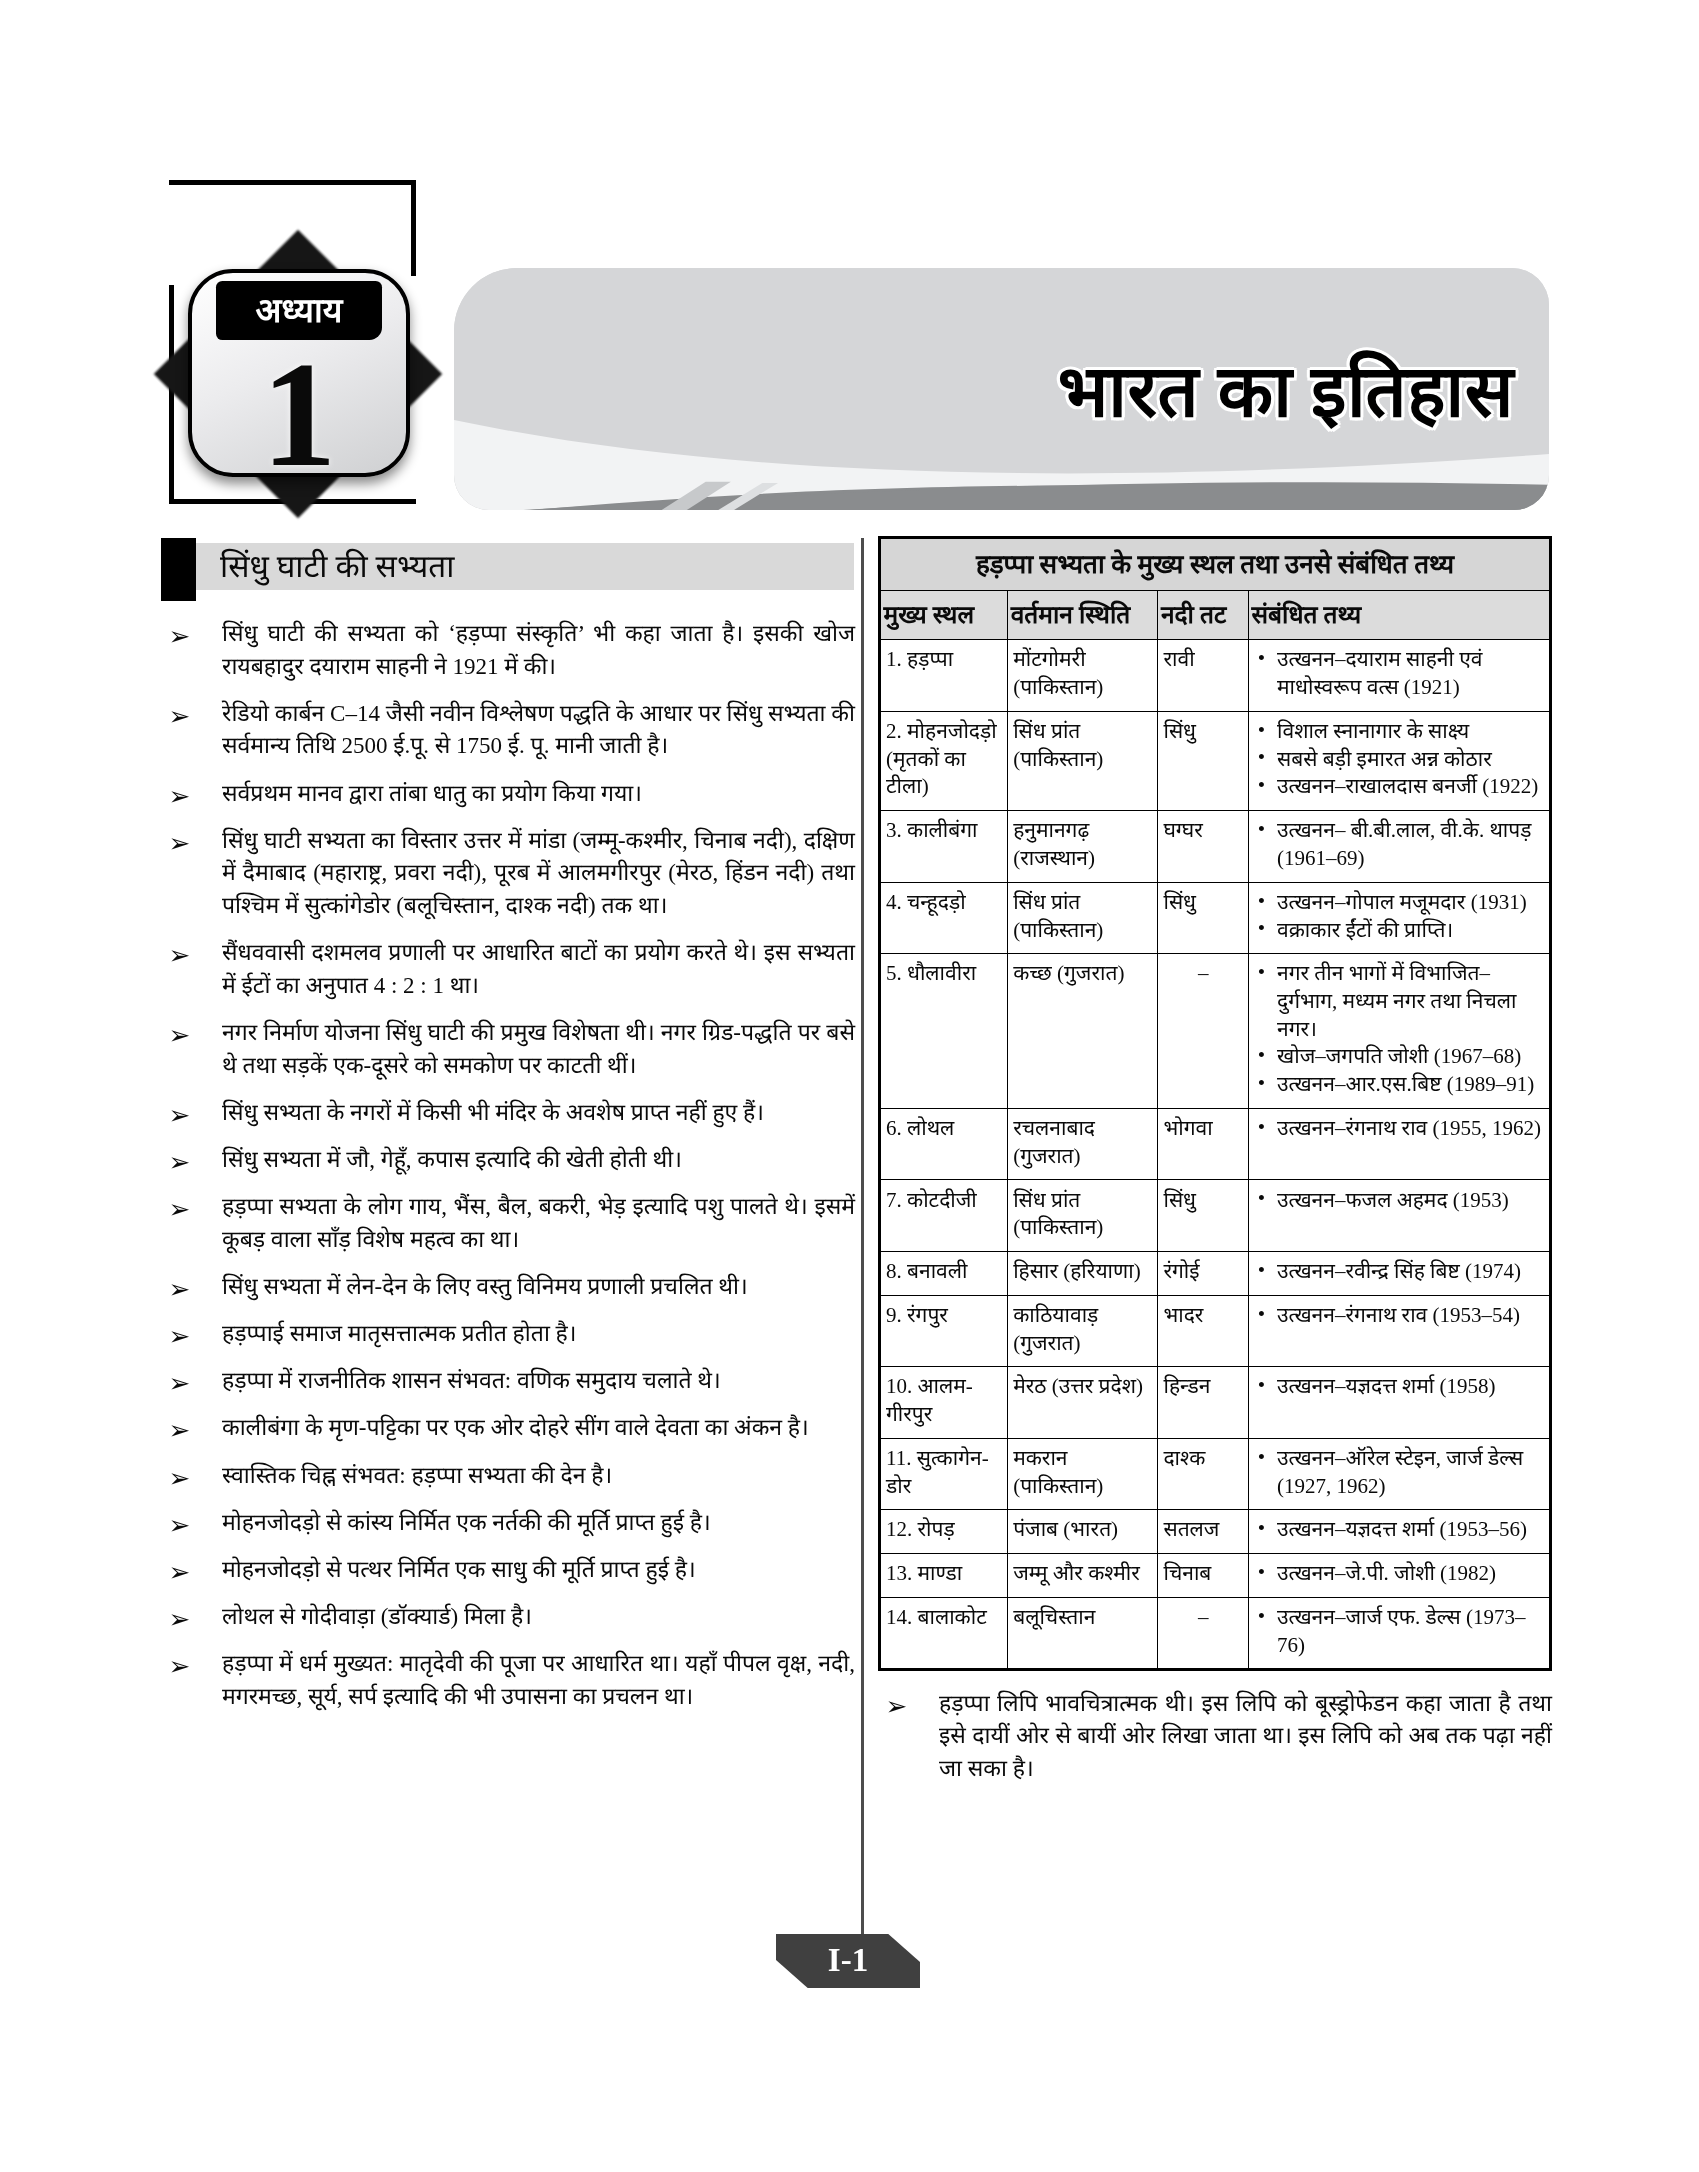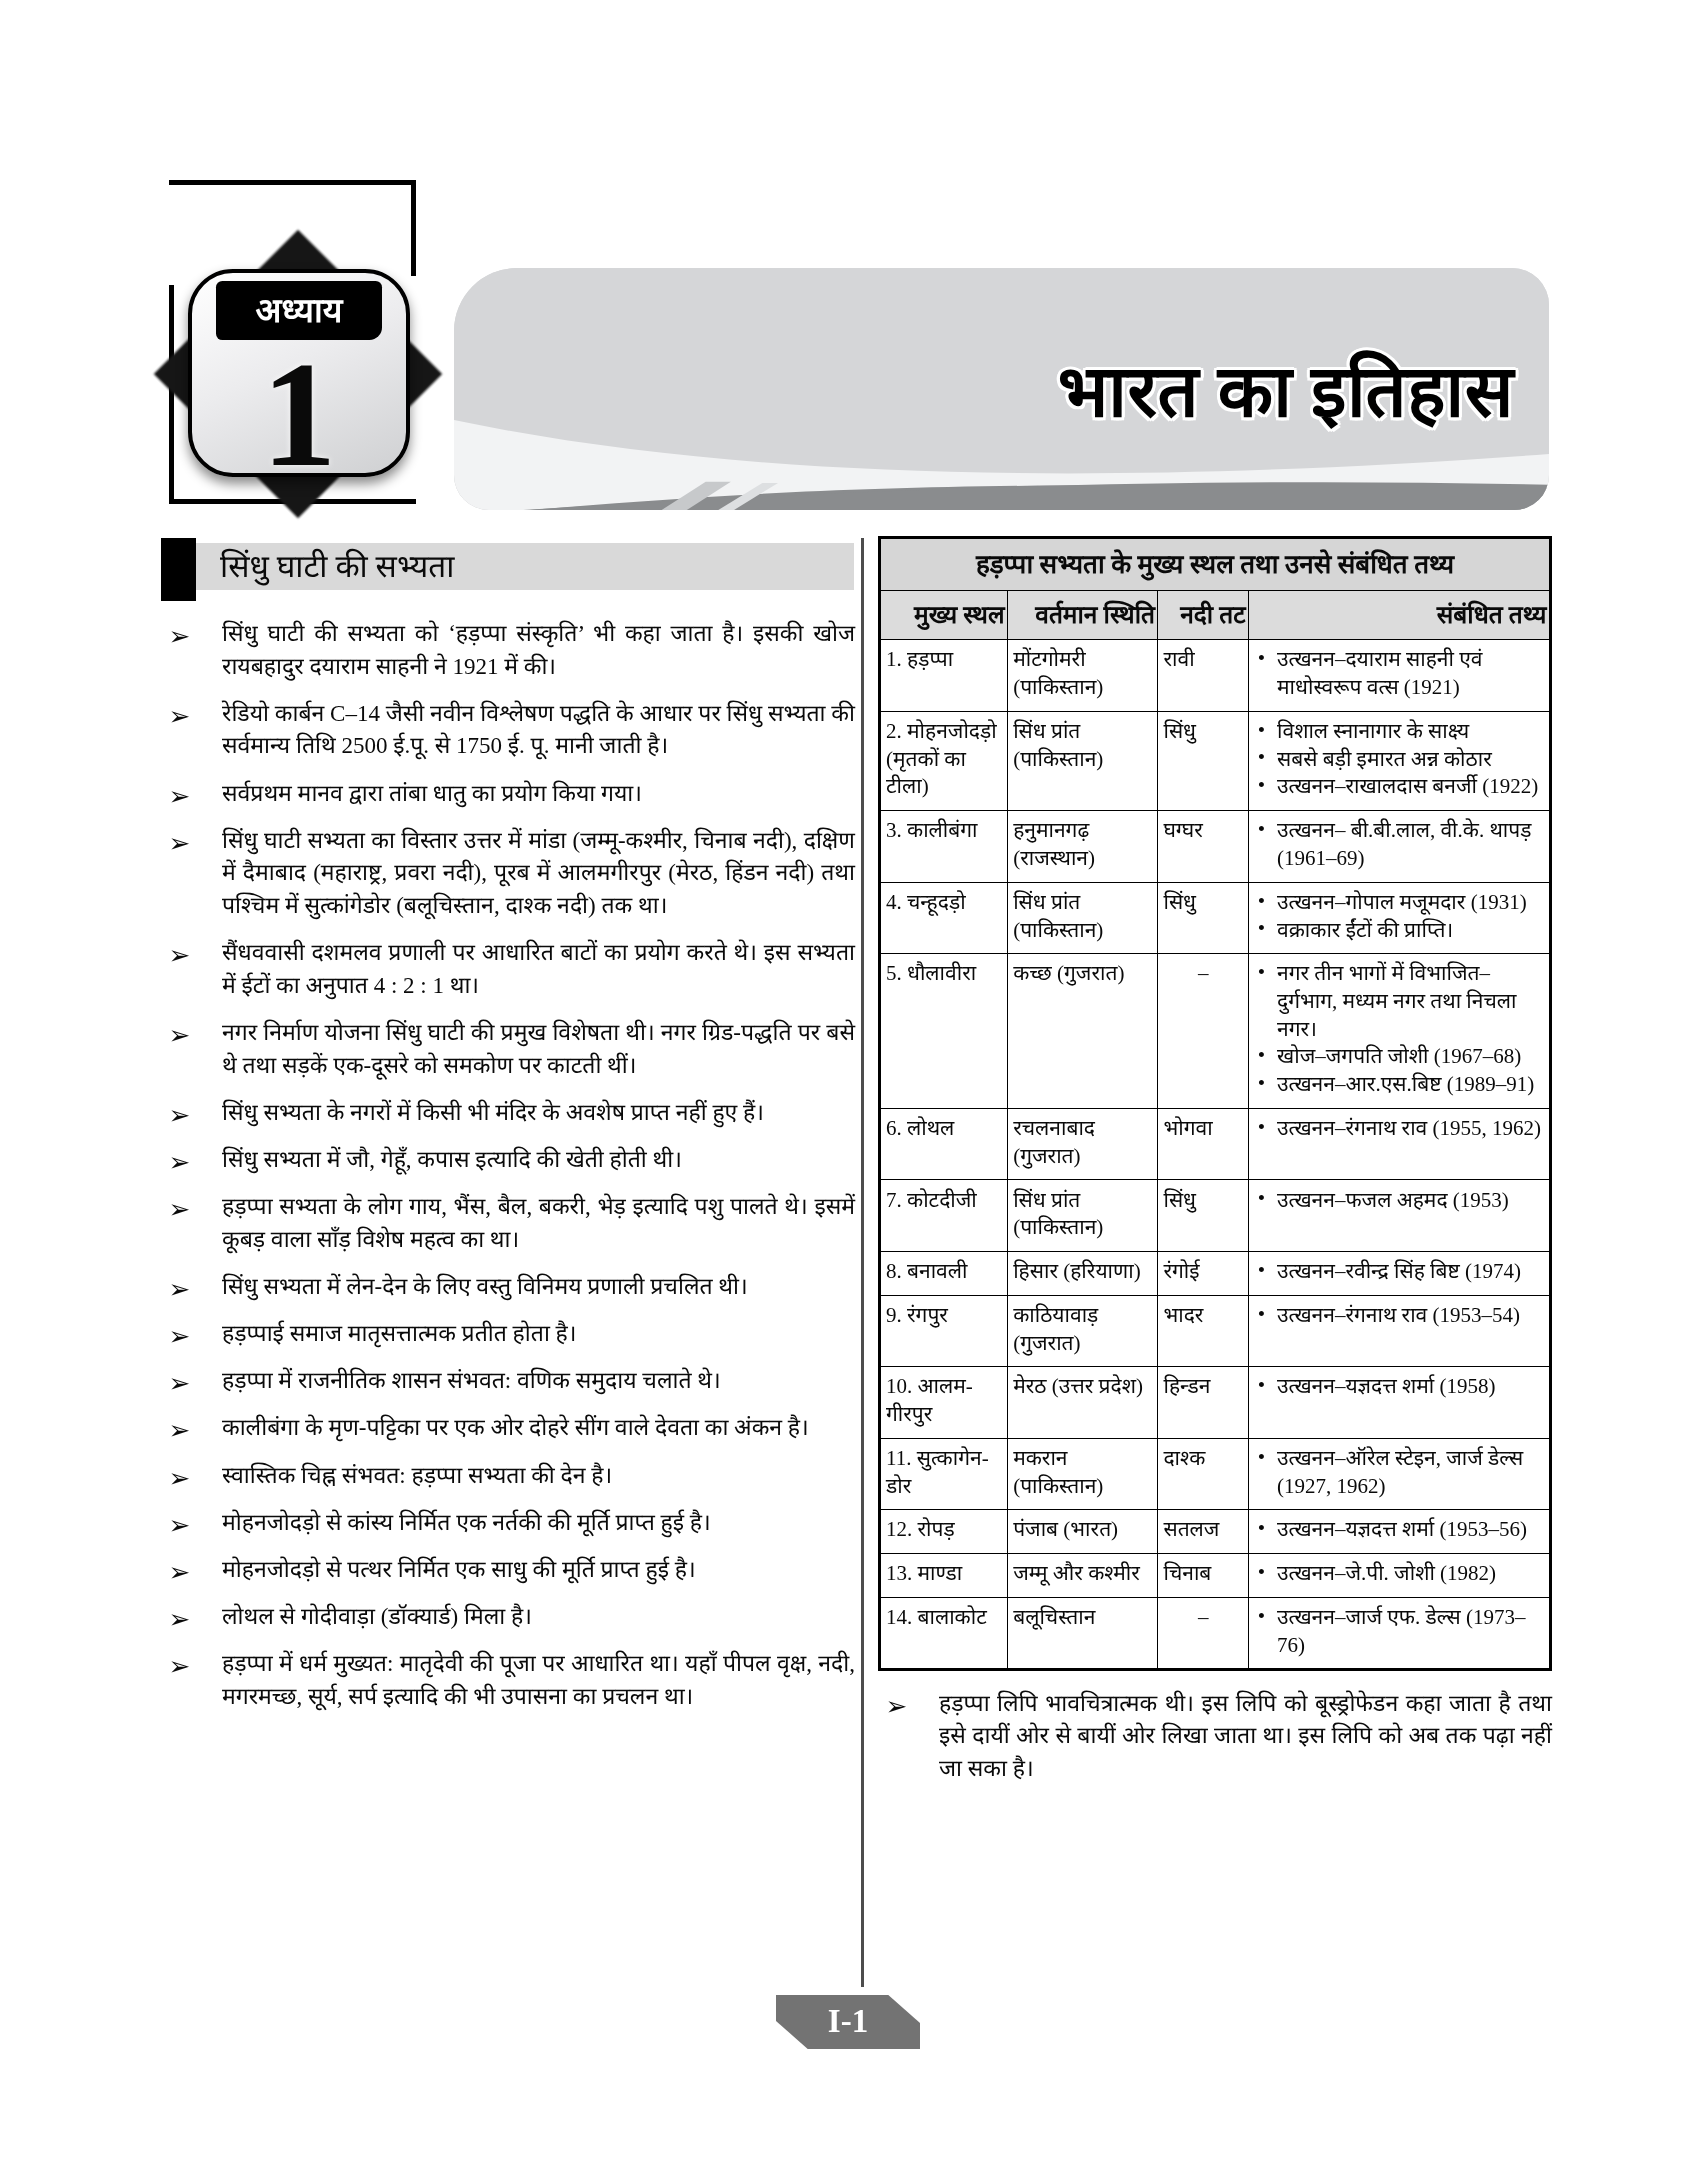--- a/index.html
+++ b/index.html
@@ -60,31 +60,31 @@
   
   .divider{position:absolute;left:861px;top:538px;width:2.5px;height:1449px;background:#4d4d4d;}
 
   
   .right-col{position:absolute;left:878px;top:536px;width:674px;}
   table.sites{width:100%;border-collapse:collapse;table-layout:fixed;border:3.1px solid #000;}
   table.sites th,table.sites td{border:1.9px solid #000;vertical-align:top;}
   .tbl-title{background:var(--table-title-bg);font-size:26px;font-weight:bold;
     text-align:center;padding:6.3px 3.8px 8.8px;border-bottom:2.5px solid #000;}
   .sites thead th.colhead{background:var(--table-header-bg);font-size:24.5px;font-weight:bold;
-    text-align:right;padding:6.3px 2.5px 8.8px;}
+    text-align:left;padding:6.3px 2.5px 8.8px;}
   .sites tbody td{font-size:21px;line-height:1.32;padding:6.3px 5px 8.8px;}
   td.c-river.center{text-align:center;}
   .fact{position:relative;padding-left:23px;}
   .fact .dot{position:absolute;left:3.8px;top:-1.3px;}
   .right-bullets{margin-top:16.4px;width:100%;}
   .right-bullets li{margin-bottom:0;}
 
   
-  .footer-badge{position:absolute;left:776px;top:1995px;width:144px;height:54px;
-    background:#737373;color:#fff;text-align:center;font-size:33px;font-weight:bold;
+  .footer-badge{position:absolute;left:776px;top:1934px;width:144px;height:54px;
+    background:#404040;color:#fff;text-align:center;font-size:33px;font-weight:bold;
     line-height:53px;clip-path:polygon(0 0,78% 0,100% 52%,100% 100%,22% 100%,0 48%);}
 </style>
 </head>
 <body>
 
 <div>
   <div class="bracket-top"></div>
   <div class="bracket-bottom"></div>
   <div class="diamond"></div>
 

